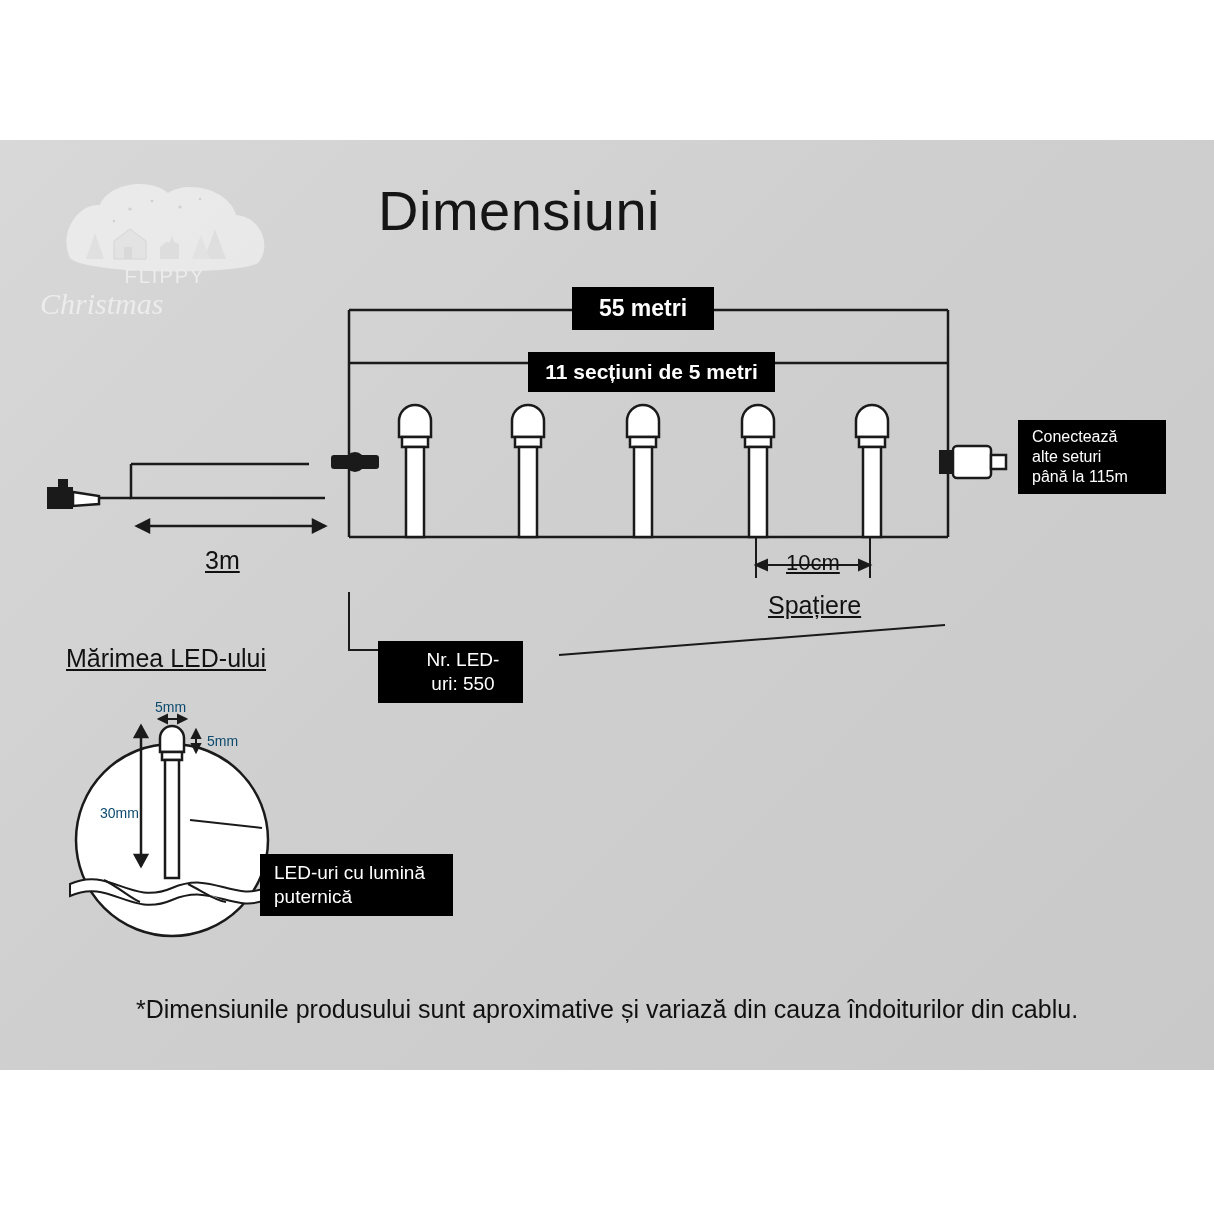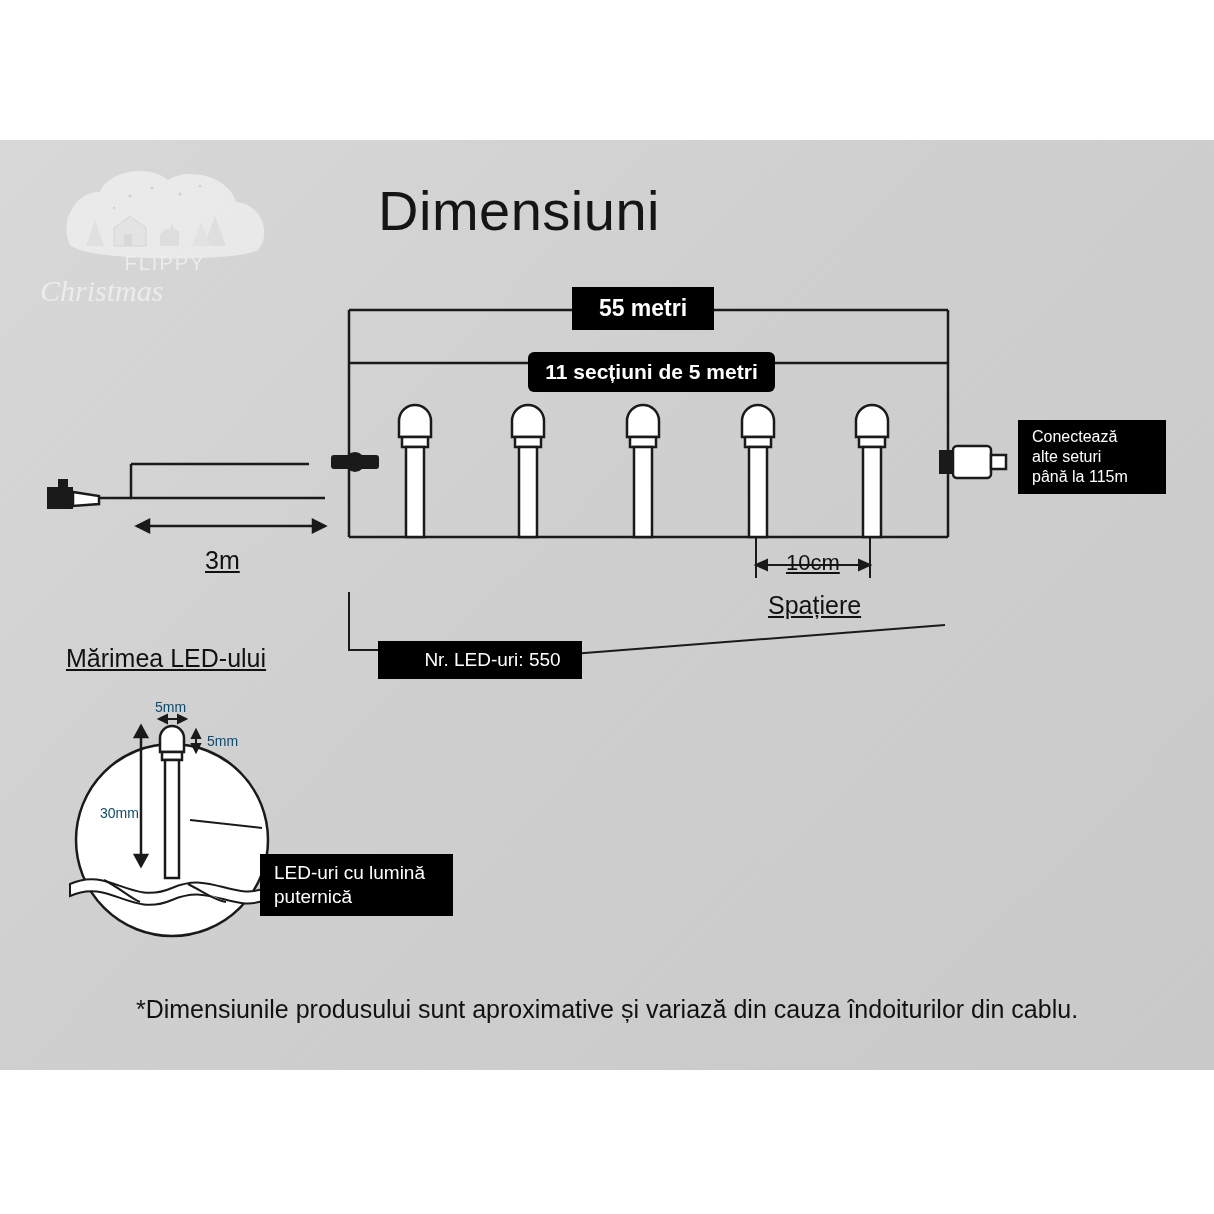--- a/index.html
+++ b/index.html
@@ -38,21 +38,21 @@
     width: 1038px;
     text-align: center;
     font-size: 56px;
     color: #151515;
     letter-spacing: 0.5px;
   }
   
   .logo {
     position: absolute;
     left: 40px;
-    top: 150px;
+    top: 163px;
     width: 250px;
     height: 180px;
     opacity: 0.55;
   }
   .logo-text1 {
     position: absolute;
     left: 0; top: 102px;
     width: 250px;
     text-align: center;
     font-size: 20px;
@@ -75,21 +75,21 @@
     position: absolute;
     background: #000000;
     color: #ffffff;
     font-size: 16px;
     line-height: 1.25;
     padding: 7px 14px;
     white-space: pre-line;
     box-sizing: border-box;
   }
   .chip.big { font-size: 23px; font-weight: bold; }
-  .chip.mid { font-size: 21px; font-weight: bold; border-radius: 6px; }
+  .chip.mid { font-size: 21px; font-weight: bold; }
   
   .txt {
     position: absolute;
     color: #111111;
     font-size: 22px;
     text-decoration: underline;
   }
   .txt.dim { font-size: 25px; }
   .footnote {
     position: absolute;
@@ -261,21 +261,21 @@
   </svg>
 
   <div class="chip big" style="left:572px; top:287px; width:142px; text-align:center;">55 metri</div>
 
   <div class="chip mid" style="left:528px; top:352px; width:247px; text-align:center;">11 secțiuni de 5 metri</div>
 
   <div class="chip" style="left:1018px; top:420px; width:148px; text-align:left;">Conectează
 alte seturi
 până la 115m</div>
 
-  <div class="chip" style="left:378px; top:641px; width:204px; text-align:center; font-size:19px;padding-left:39px;">Nr. LED-uri: 550</div>
+  <div class="chip" style="left:378px; top:641px; width:145px; text-align:center; font-size:19px;padding-left:39px;">Nr. LED-uri: 550</div>
 
   <div class="chip" style="left:260px; top:818px; width:193px; text-align:left; font-size:19px;margin-top:36px;">LED-uri cu lumină
 puternică</div>
 
   <div class="txt dim" style="left:205px; top:546px;">3m</div>
 
   <div class="txt" style="left:786px; top:550px;">10cm</div>
 
   <div class="txt dim" style="left:768px; top:591px;">Spațiere</div>
 

